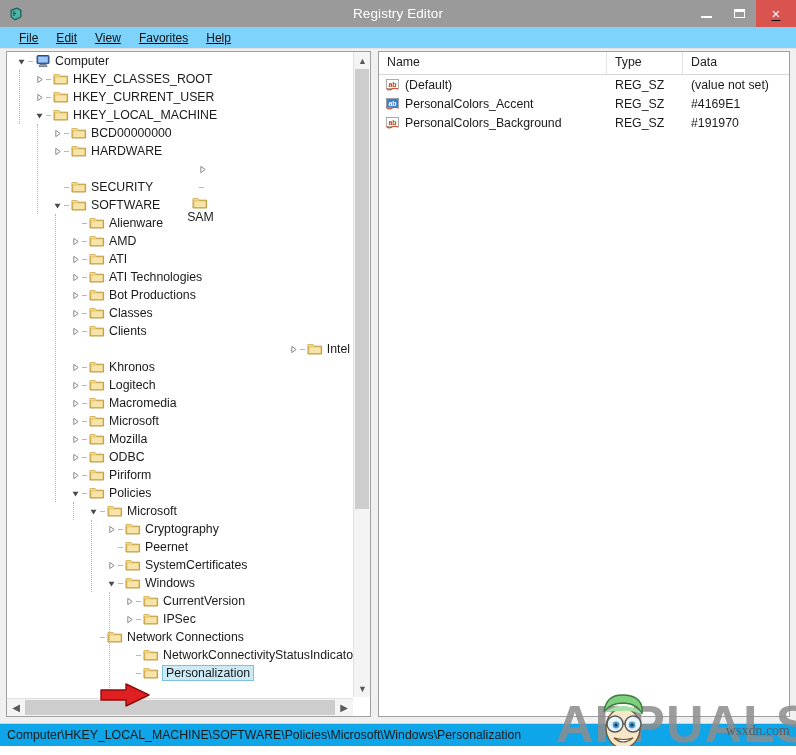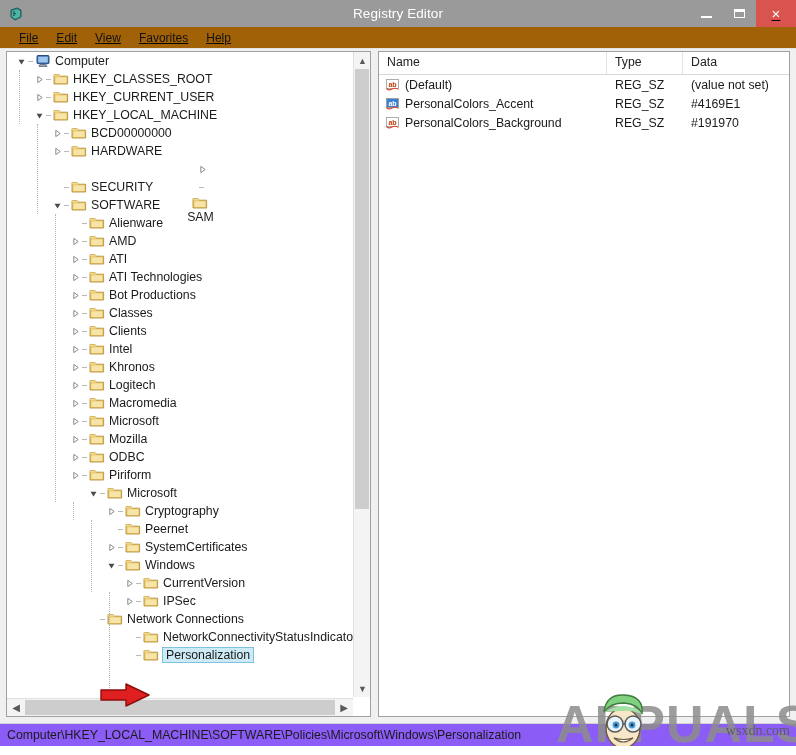--- a/index.html
+++ b/index.html
@@ -76,21 +76,21 @@
   }
   .glyph-close {
     font-size: 15px;
     line-height: 1;
     color: #fff;
   }
 
   
   #menubar {
     height: 21px;
-    background: #a16207;
+    background: #7dd3fc;
     display: flex;
     align-items: center;
     padding-left: 10px;
     border-bottom: 1px solid #e2e2e2;
   }
   .menu-item {
     font-size: 12px;
     color: #111111;
     padding: 2px 9px 2px 9px;
     white-space: nowrap;
@@ -263,21 +263,21 @@
   .vcell.type { width: 76px; }
   .vcell.data { width: 106px; }
 
   
   #statusbar {
     position: absolute;
     left: 0;
     top: 723px;
     width: 796px;
     height: 23px;
-    background: #8b5cf6;
+    background: #0ea5e9;
     border-top: 1px solid #d2d2d2;
     box-sizing: border-box;
     display: flex;
     align-items: center;
     padding-left: 7px;
     font-size: 12.3px;
     color: #1a1a1a;
     white-space: nowrap;
     overflow: hidden;
   }
@@ -649,21 +649,21 @@
             </span>
             <span class="ficon">
               <svg width="16" height="14" viewBox="0 0 16 14">
                 <path d="M1 2.5 L6 2.5 L7.3 4.2 L14.6 4.2 L14.6 12 L1 12 Z" fill="#e8c76a" stroke="#b8923a" stroke-width=".9"></path>
                 <path d="M2.4 5.4 L13.4 5.4 L13.4 11 L2.4 11 Z" fill="#f7e4a8"></path>
                 <path d="M1 2.5 L6 2.5 L7.3 4.2 L1 4.2 Z" fill="#f0d78c"></path>
               </svg>
             </span>
             <span class="label">Clients</span>
           </div>
-          <div class="node" style="padding-left: 62px;">
+          <div class="node" style="padding-left: 62px; justify-content: flex-end;">
             <span class="twisty">
               <svg width="9" height="9" viewBox="0 0 9 9">
                 <path d="M2.8 1.4 L7.2 4.5 L2.8 7.6 Z" fill="none" stroke="#8a8a8a" stroke-width="1"></path>
               </svg>
             </span>
             <span class="connector">
               <i></i>
             </span>
             <span class="ficon">
               <svg width="16" height="14" viewBox="0 0 16 14">
@@ -792,20 +792,38 @@
               <i></i>
             </span>
             <span class="ficon">
               <svg width="16" height="14" viewBox="0 0 16 14">
                 <path d="M1 2.5 L6 2.5 L7.3 4.2 L14.6 4.2 L14.6 12 L1 12 Z" fill="#e8c76a" stroke="#b8923a" stroke-width=".9"></path>
                 <path d="M2.4 5.4 L13.4 5.4 L13.4 11 L2.4 11 Z" fill="#f7e4a8"></path>
                 <path d="M1 2.5 L6 2.5 L7.3 4.2 L1 4.2 Z" fill="#f0d78c"></path>
               </svg>
             </span>
             <span class="label">Piriform</span>
+          </div>
+          <div class="node" style="padding-left: 62px;">
+            <span class="twisty">
+              <svg width="9" height="9" viewBox="0 0 9 9">
+                <path d="M1.5 2.8 L7.5 2.8 L4.5 7.4 Z" fill="#4a4a4a"></path>
+              </svg>
+            </span>
+            <span class="connector">
+              <i></i>
+            </span>
+            <span class="ficon">
+              <svg width="16" height="14" viewBox="0 0 16 14">
+                <path d="M1 2.5 L6 2.5 L7.3 4.2 L14.6 4.2 L14.6 12 L1 12 Z" fill="#e8c76a" stroke="#b8923a" stroke-width=".9"></path>
+                <path d="M2.4 5.4 L13.4 5.4 L13.4 11 L2.4 11 Z" fill="#f7e4a8"></path>
+                <path d="M1 2.5 L6 2.5 L7.3 4.2 L1 4.2 Z" fill="#f0d78c"></path>
+              </svg>
+            </span>
+            <span class="label">Policies</span>
           </div>
           <div class="node" style="padding-left: 80px;">
             <span class="twisty">
               <svg width="9" height="9" viewBox="0 0 9 9">
                 <path d="M1.5 2.8 L7.5 2.8 L4.5 7.4 Z" fill="#4a4a4a"></path>
               </svg>
             </span>
             <span class="connector">
               <i></i>
             </span>

